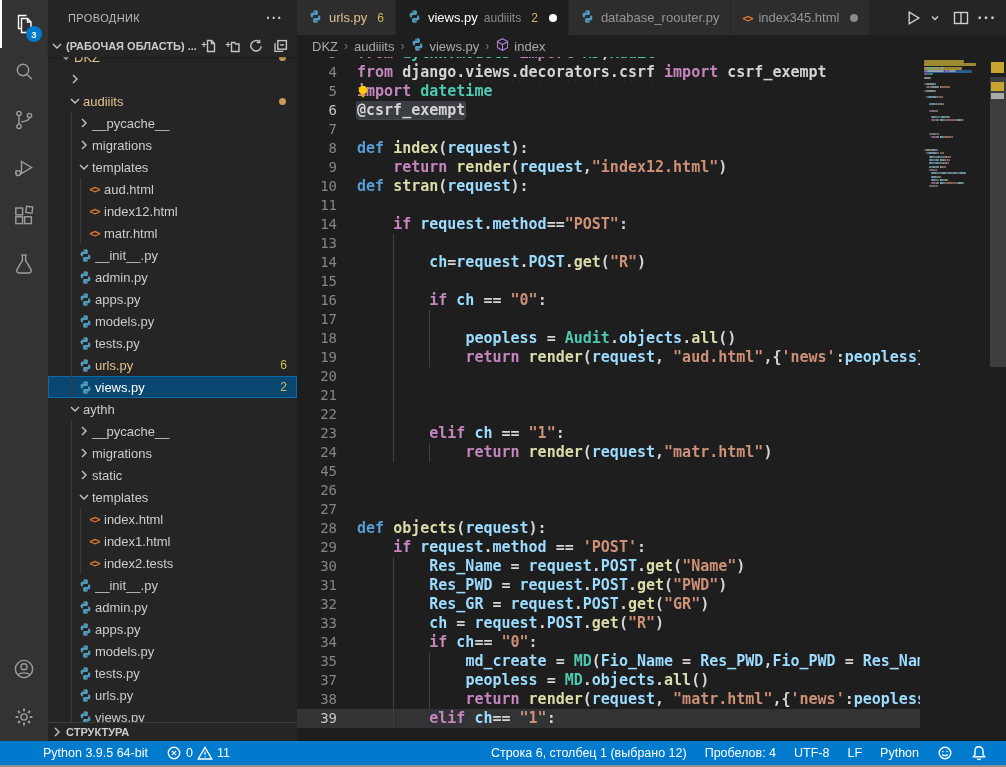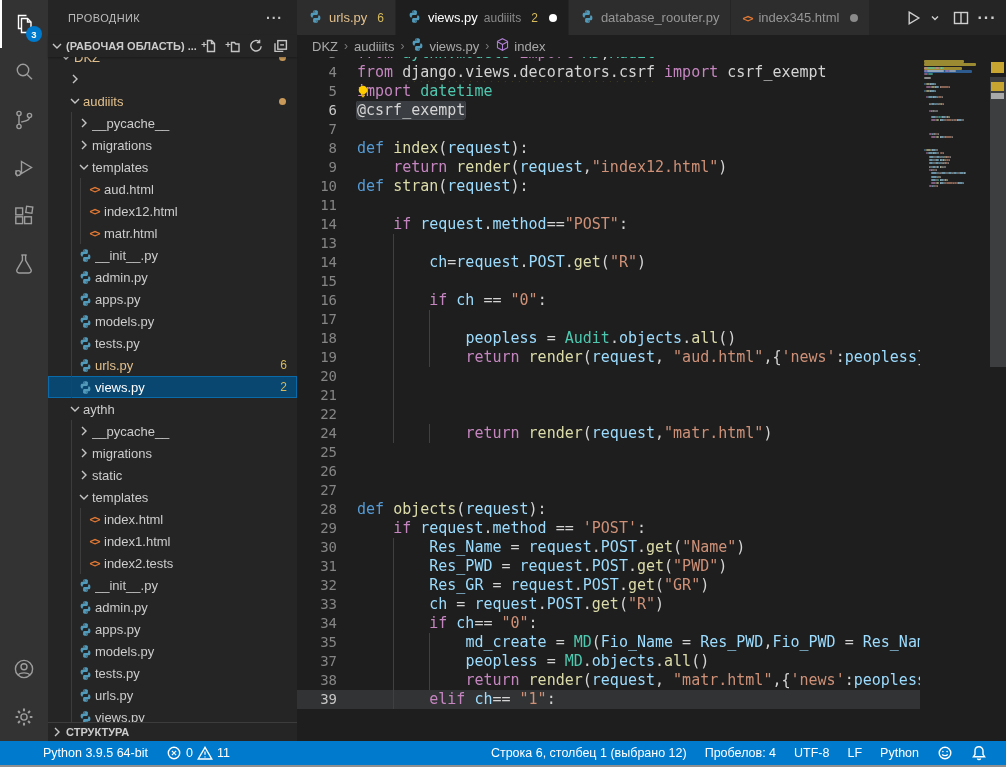--- a/index.html
+++ b/index.html
@@ -66,21 +66,21 @@
   .bc-item { display:flex; align-items:center; gap:4px; cursor:pointer; }
 
   .editor { flex:1; display:flex; position:relative; overflow:hidden; }
   .code-pane { flex:1; overflow:hidden; position:relative; min-width:0; }
   .code-lines { margin-top:-13px; }
   .cl { display:flex; height:19px; line-height:19px; font-family:"DejaVu Sans Mono",monospace;
     font-size:15px; white-space:pre; position:relative; }
   .cl.hl { background:rgba(90,95,99,.33); }
   .ln { width:40px; flex:none; text-align:right; color:#858585; font-size:14px; cursor:pointer; }
   .ln.bright { color:#c6c6c6; }
-  .lc { flex:1; padding-left:20px; position:relative; overflow:hidden; }
+  .lc { flex:1; padding-left:20px; position:relative; overflow:hidden;font-weight:bold; }
   .lc i.g { position:absolute; top:0; bottom:0; width:1px; background:#404040; }
   .tk-k{color:#C586C0}.tk-d{color:#569CD6}.tk-f{color:#DCDCAA}.tk-v{color:#9CDCFE}
   .tk-p{color:#D4D4D4}.tk-s{color:#CE9178}.tk-c{color:#4EC9B0}
   .tk-q{color:#D4D4D4; text-decoration:underline; text-decoration-style:wavy;
     text-decoration-color:#b9a52d; text-decoration-thickness:1px; text-underline-offset:4px;}
   .tk-x{color:#d4d4d4; background:#3a3d41; border-radius:3px; box-shadow:0 0 0 1px #43464a;}
   .bulb { position:absolute; left:19px; top:2px; z-index:2; }
 
   .minimap { width:70px; flex:none; position:relative; background:#1e1e1e; cursor:pointer; }
   .mm-row { position:absolute; height:2px; border-radius:1px; }
@@ -696,22 +696,23 @@
             <div class="cl"><span class="ln">13</span><span class="lc"><i class="g" style="left: calc(4ch + 20px);"></i></span></div>
             <div class="cl"><span class="ln">14</span><span class="lc"><i class="g" style="left: calc(4ch + 20px);"></i><span class="tk-p">        </span><span class="tk-v">ch</span><span class="tk-p">=</span><span class="tk-v">request</span><span class="tk-p">.</span><span class="tk-v">POST</span><span class="tk-p">.</span><span class="tk-f">get</span><span class="tk-p">(</span><span class="tk-s">"R"</span><span class="tk-p">)</span></span></div>
             <div class="cl"><span class="ln">15</span><span class="lc"><i class="g" style="left: calc(4ch + 20px);"></i></span></div>
             <div class="cl"><span class="ln">16</span><span class="lc"><i class="g" style="left: calc(4ch + 20px);"></i><span class="tk-p">        </span><span class="tk-k">if </span><span class="tk-v">ch</span><span class="tk-p"> == </span><span class="tk-s">"0"</span><span class="tk-p">:</span></span></div>
             <div class="cl"><span class="ln">17</span><span class="lc"><i class="g" style="left: calc(4ch + 20px);"></i><i class="g" style="left: calc(8ch + 20px);"></i></span></div>
             <div class="cl"><span class="ln">18</span><span class="lc"><i class="g" style="left: calc(4ch + 20px);"></i><i class="g" style="left: calc(8ch + 20px);"></i><span class="tk-p">            </span><span class="tk-v">peopless</span><span class="tk-p"> = </span><span class="tk-c">Audit</span><span class="tk-p">.</span><span class="tk-v">objects</span><span class="tk-p">.</span><span class="tk-f">all</span><span class="tk-p">()</span></span></div>
             <div class="cl"><span class="ln">19</span><span class="lc"><i class="g" style="left: calc(4ch + 20px);"></i><i class="g" style="left: calc(8ch + 20px);"></i><span class="tk-p">            </span><span class="tk-k">return </span><span class="tk-f">render</span><span class="tk-p">(</span><span class="tk-v">request</span><span class="tk-p">, </span><span class="tk-s">"aud.html"</span><span class="tk-p">,{</span><span class="tk-s">'news'</span><span class="tk-p">:</span><span class="tk-v">peopless</span><span class="tk-p">})</span></span></div>
             <div class="cl"><span class="ln">20</span><span class="lc"><i class="g" style="left: calc(4ch + 20px);"></i></span></div>
             <div class="cl"><span class="ln">21</span><span class="lc"><i class="g" style="left: calc(4ch + 20px);"></i></span></div>
             <div class="cl"><span class="ln">22</span><span class="lc"><i class="g" style="left: calc(4ch + 20px);"></i></span></div>
+            <div class="cl"><span class="ln">23</span><span class="lc"><i class="g" style="left: calc(4ch + 20px);"></i><span class="tk-p">        </span><span class="tk-k">elif </span><span class="tk-v">ch</span><span class="tk-p"> == </span><span class="tk-s">"1"</span><span class="tk-p">:</span></span></div>
             <div class="cl"><span class="ln">24</span><span class="lc"><i class="g" style="left: calc(4ch + 20px);"></i><i class="g" style="left: calc(8ch + 20px);"></i><span class="tk-p">            </span><span class="tk-k">return </span><span class="tk-f">render</span><span class="tk-p">(</span><span class="tk-v">request</span><span class="tk-p">,</span><span class="tk-s">"matr.html"</span><span class="tk-p">)</span></span></div>
-            <div class="cl"><span class="ln">25</span><span class="lc"></span></div>
+            <div class="cl"><span class="ln">45</span><span class="lc"></span></div>
             <div class="cl"><span class="ln">26</span><span class="lc"></span></div>
             <div class="cl"><span class="ln">27</span><span class="lc"></span></div>
             <div class="cl"><span class="ln">28</span><span class="lc"><span class="tk-d">def </span><span class="tk-f">objects</span><span class="tk-p">(</span><span class="tk-v">request</span><span class="tk-p">):</span></span></div>
             <div class="cl"><span class="ln">29</span><span class="lc"><span class="tk-p">    </span><span class="tk-k">if </span><span class="tk-v">request</span><span class="tk-p">.</span><span class="tk-v">method</span><span class="tk-p"> == </span><span class="tk-s">'POST'</span><span class="tk-p">:</span></span></div>
             <div class="cl"><span class="ln">30</span><span class="lc"><i class="g" style="left: calc(4ch + 20px);"></i><span class="tk-p">        </span><span class="tk-v">Res_Name</span><span class="tk-p"> = </span><span class="tk-v">request</span><span class="tk-p">.</span><span class="tk-v">POST</span><span class="tk-p">.</span><span class="tk-f">get</span><span class="tk-p">(</span><span class="tk-s">"Name"</span><span class="tk-p">)</span></span></div>
             <div class="cl"><span class="ln">31</span><span class="lc"><i class="g" style="left: calc(4ch + 20px);"></i><span class="tk-p">        </span><span class="tk-v">Res_PWD</span><span class="tk-p"> = </span><span class="tk-v">request</span><span class="tk-p">.</span><span class="tk-v">POST</span><span class="tk-p">.</span><span class="tk-f">get</span><span class="tk-p">(</span><span class="tk-s">"PWD"</span><span class="tk-p">)</span></span></div>
             <div class="cl"><span class="ln">32</span><span class="lc"><i class="g" style="left: calc(4ch + 20px);"></i><span class="tk-p">        </span><span class="tk-v">Res_GR</span><span class="tk-p"> = </span><span class="tk-v">request</span><span class="tk-p">.</span><span class="tk-v">POST</span><span class="tk-p">.</span><span class="tk-f">get</span><span class="tk-p">(</span><span class="tk-s">"GR"</span><span class="tk-p">)</span></span></div>
             <div class="cl"><span class="ln">33</span><span class="lc"><i class="g" style="left: calc(4ch + 20px);"></i><span class="tk-p">        </span><span class="tk-v">ch</span><span class="tk-p"> = </span><span class="tk-v">request</span><span class="tk-p">.</span><span class="tk-v">POST</span><span class="tk-p">.</span><span class="tk-f">get</span><span class="tk-p">(</span><span class="tk-s">"R"</span><span class="tk-p">)</span></span></div>
             <div class="cl"><span class="ln">34</span><span class="lc"><i class="g" style="left: calc(4ch + 20px);"></i><span class="tk-p">        </span><span class="tk-k">if </span><span class="tk-v">ch</span><span class="tk-p">== </span><span class="tk-s">"0"</span><span class="tk-p">:</span></span></div>
             <div class="cl"><span class="ln">35</span><span class="lc"><i class="g" style="left: calc(4ch + 20px);"></i><i class="g" style="left: calc(8ch + 20px);"></i><span class="tk-p">            </span><span class="tk-v">md_create</span><span class="tk-p"> = </span><span class="tk-c">MD</span><span class="tk-p">(</span><span class="tk-v">Fio_Name</span><span class="tk-p"> = </span><span class="tk-v">Res_PWD</span><span class="tk-p">,</span><span class="tk-v">Fio_PWD</span><span class="tk-p"> = </span><span class="tk-v">Res_Name</span></span></div>

